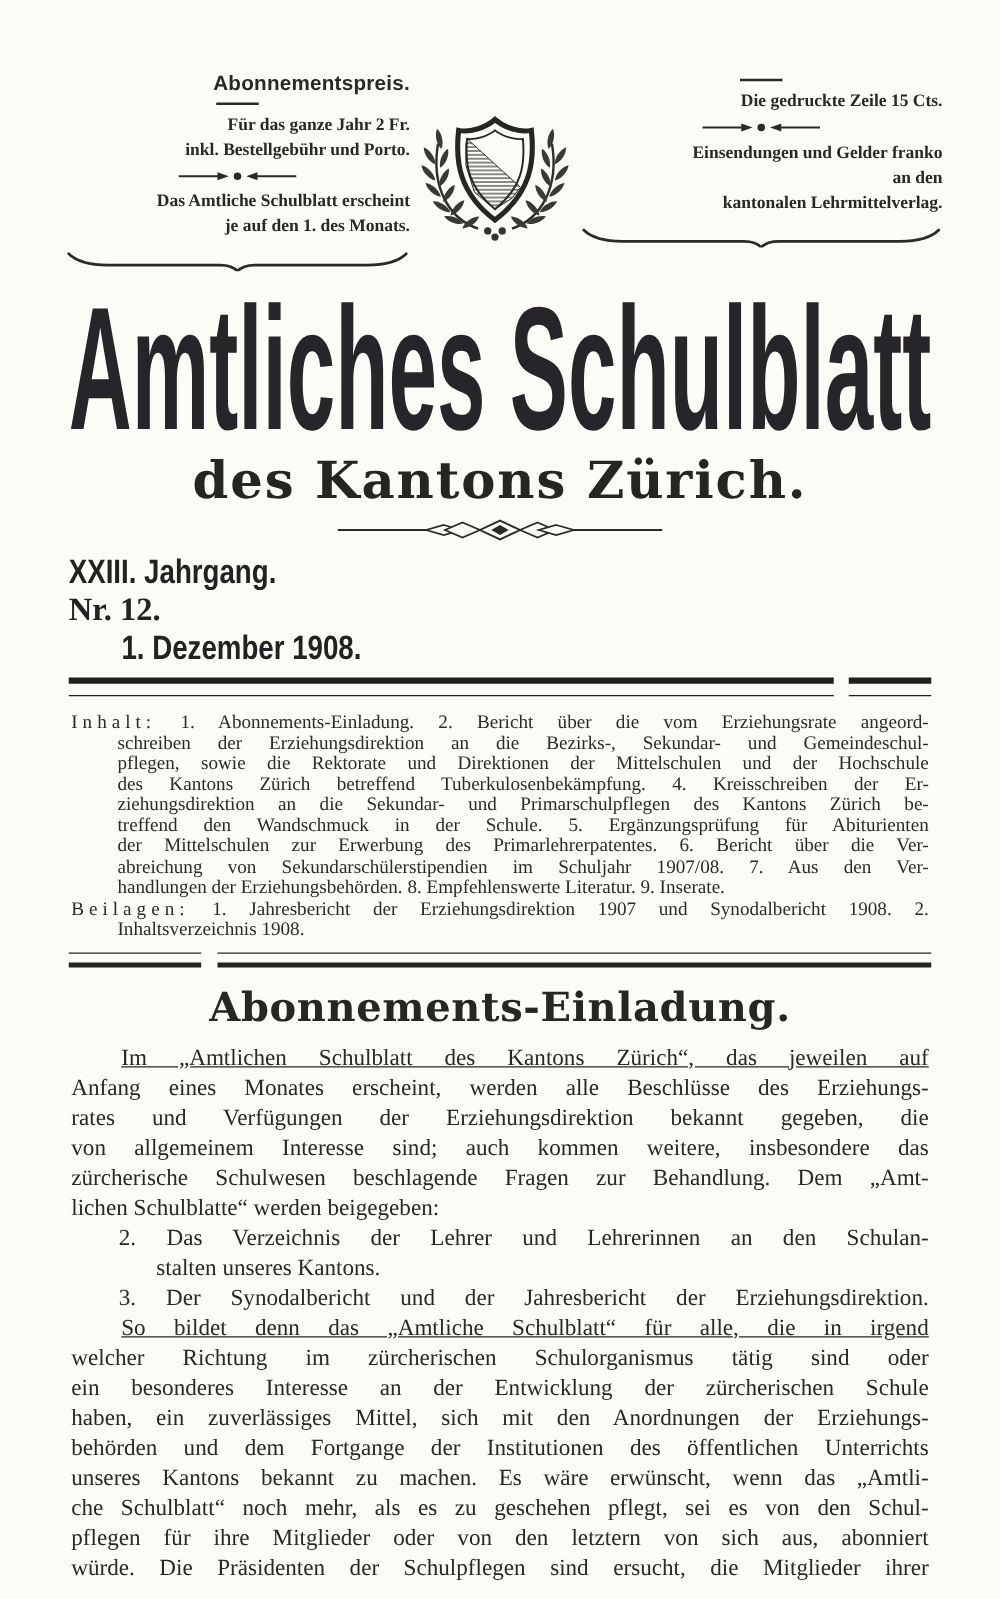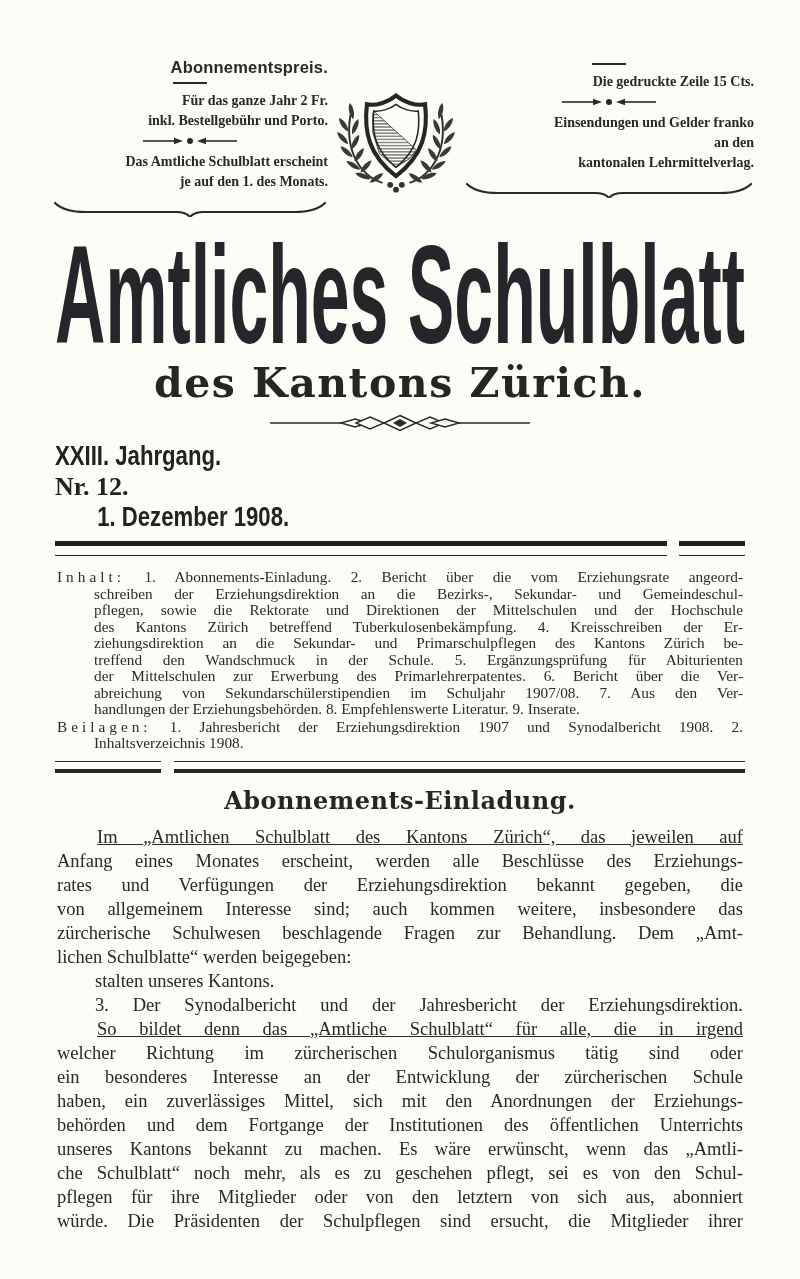--- a/index.html
+++ b/index.html
@@ -50,21 +50,21 @@
   .toc .cont .jline{padding-left:37px;}
   .toc-label{letter-spacing:4px;}
   .beilagen{margin-top:1px;}
   .double-rule{display:flex;margin:9px 55px 0;gap:13px;}
   .double-rule div{height:7px;border-top:1.4px solid #242422;border-bottom:4px solid #242422;}
   .double-rule .short{width:106px;}
   .double-rule .long{flex:1;}
   
   .article{margin:13px 57px 0;}
   .art-heading{
-    text-align:center;font-family:"DejaVu Serif", serif;font-size:24px;
+    text-align:center;font-family:"DejaVu Serif", serif;font-size:32px;
     letter-spacing:.5px;margin:0 0 10px;color:#272623;
   }
   .para{font-size:18.5px;line-height:24px;}
   .para .jline.first{text-indent:40px;text-decoration:underline;}
   .list{margin-left:38px;font-size:18.5px;line-height:24px;}
   .list-item .jline + .jline{padding-left:30px;}
   svg .ink{stroke:#2a2a27;}
 </style>
 </head>
 <body>
@@ -236,20 +236,21 @@
         <div class="jline first">Im „Amtlichen Schulblatt des Kantons Zürich“, das jeweilen auf</div>
         <div class="jline">Anfang eines Monates erscheint, werden alle Beschlüsse des Erziehungs-</div>
         <div class="jline">rates und Verfügungen der Erziehungsdirektion bekannt gegeben, die</div>
         <div class="jline">von allgemeinem Interesse sind; auch kommen weitere, insbesondere das</div>
         <div class="jline">zürcherische Schulwesen beschlagende Fragen zur Behandlung. Dem „Amt-</div>
         <div class="jline left">lichen Schulblatte“ werden beigegeben:</div>
       </div>
 
     <div class="list">
       <div class="list-item">
+          <div class="jline">2. Das Verzeichnis der Lehrer und Lehrerinnen an den Schulan-</div>
           <div class="jline left">stalten unseres Kantons.</div>
         </div>
       <div class="list-item">
           <div class="jline">3. Der Synodalbericht und der Jahresbericht der Erziehungsdirektion.</div>
         </div>
     </div>
 
     <div class="para">
         <div class="jline first">So bildet denn das „Amtliche Schulblatt“ für alle, die in irgend</div>
         <div class="jline">welcher Richtung im zürcherischen Schulorganismus tätig sind oder</div>

